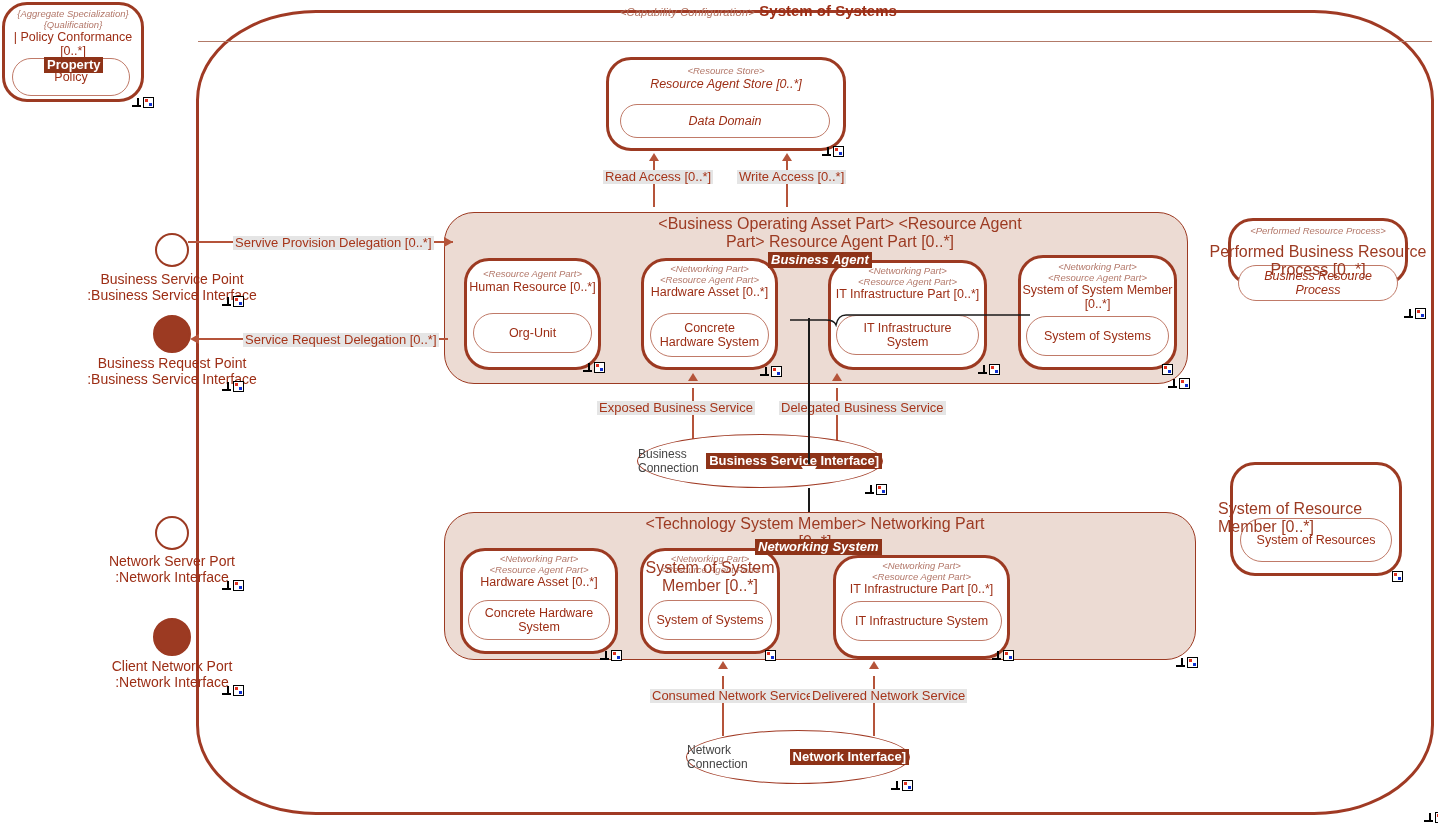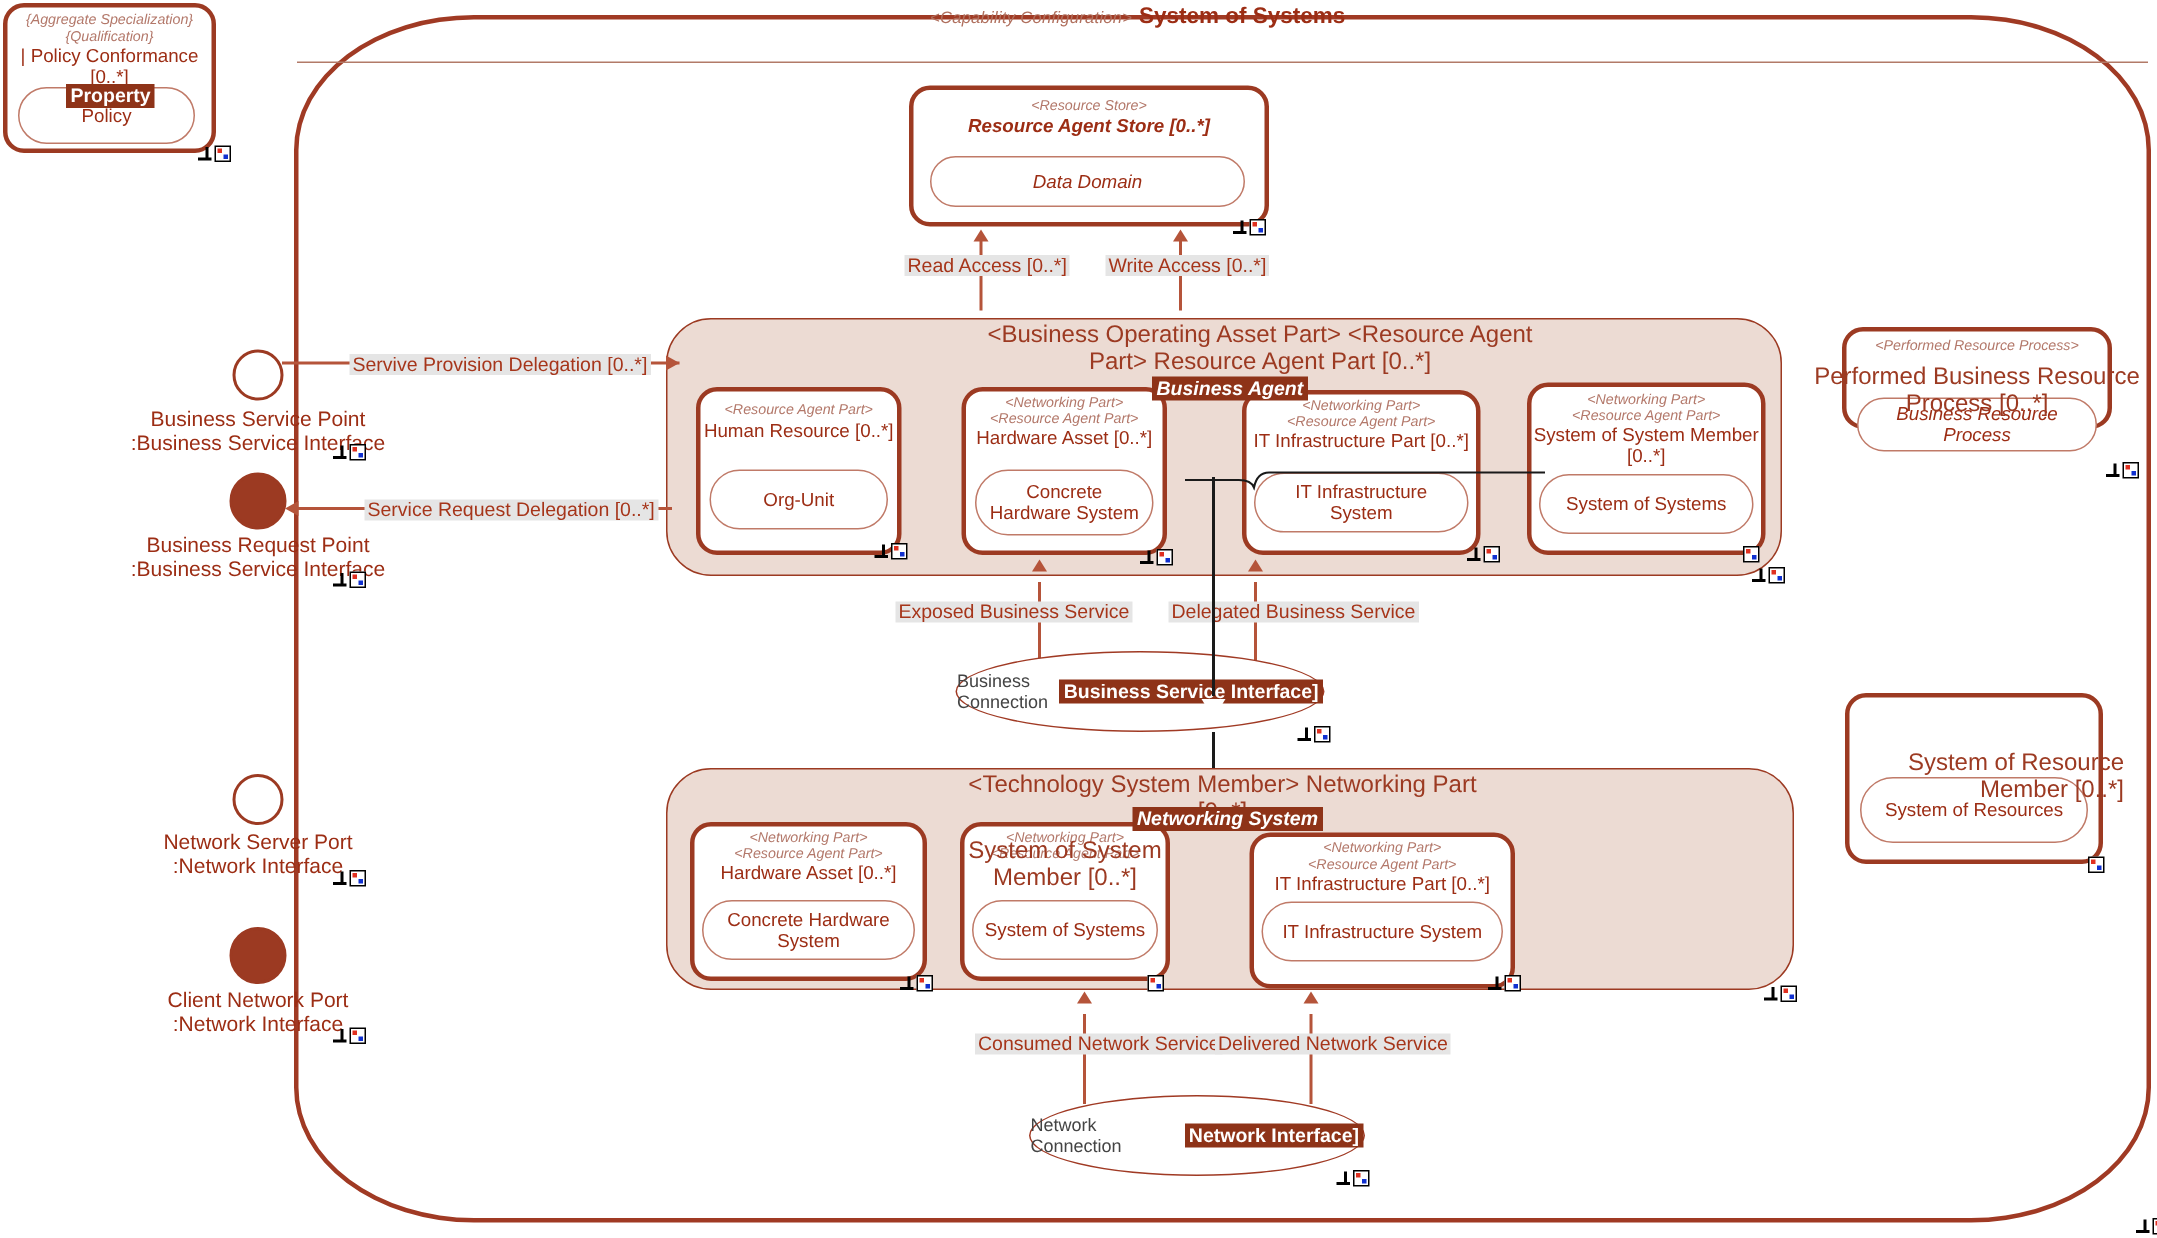--- a/index.html
+++ b/index.html
@@ -24,34 +24,34 @@
     font-style:italic;font-size:11px;color:#b0705e;letter-spacing:.2px;
   }
   .frame-title .name{
     font-weight:bold;font-size:15px;color:#9c2d14;
   }
   .frame-sep{background:#b27a68;height:1px;}
 
   
   .part{
     border:3px solid #9c3a22;
-    border-radius:14px;
+    border-radius:25px;
     background:#ffffff;
     text-align:center;
     box-sizing:border-box;
   }
   .part.filled{background:#ecdbd3;}
   .part .stereo{
     font-style:italic;font-size:9.5px;color:#b3786a;line-height:1.12;
     display:block;white-space:nowrap;
   }
   .part .pname{
     font-size:12.5px;color:#9c2d14;line-height:1.12;display:block;
   }
-  .part .pname.ital{font-style:italic;font-weight:bold;}
+  .part .pname.ital{font-style:italic;font-weight:normal;}
   .hl{
     display:inline-block;background:#8e3318;color:#ffffff;
     font-weight:bold;font-style:italic;font-size:13px;
     padding:0 3px;line-height:1.25;white-space:nowrap;
   }
   .hl.up{font-style:normal;}
 
   
   .cap{
     border:1.5px solid #c07a68;
@@ -410,21 +410,21 @@
   </div>
   <div class="abs cap ital" style="left:1238px;top:265px;width:160px;height:36px;">
     <span>Business Resource Process</span>
   </div>
   <div class="abs badge" style="left:1404px;top:308px;">
     <span class="arrow"></span>
     <span class="sq"></span>
   </div>
 
   <div class="abs part" style="left:1230px;top:462px;width:172px;height:114px;"></div>
-  <div class="abs" style="left:1218px;top:500px;width:198px;text-align:right;z-index:5;">
+  <div class="abs" style="left:1218px;top:500px;width:198px;text-align:left;z-index:5;">
     <span class="pname">System of Resource Member [0..*]</span>
   </div>
   <div class="abs cap" style="left:1240px;top:518px;width:152px;height:44px;">
     <span>System of Resources</span>
   </div>
   <div class="abs badge only-sq" style="left:1392px;top:571px;">
 
     <span class="sq"></span>
   </div>
 

